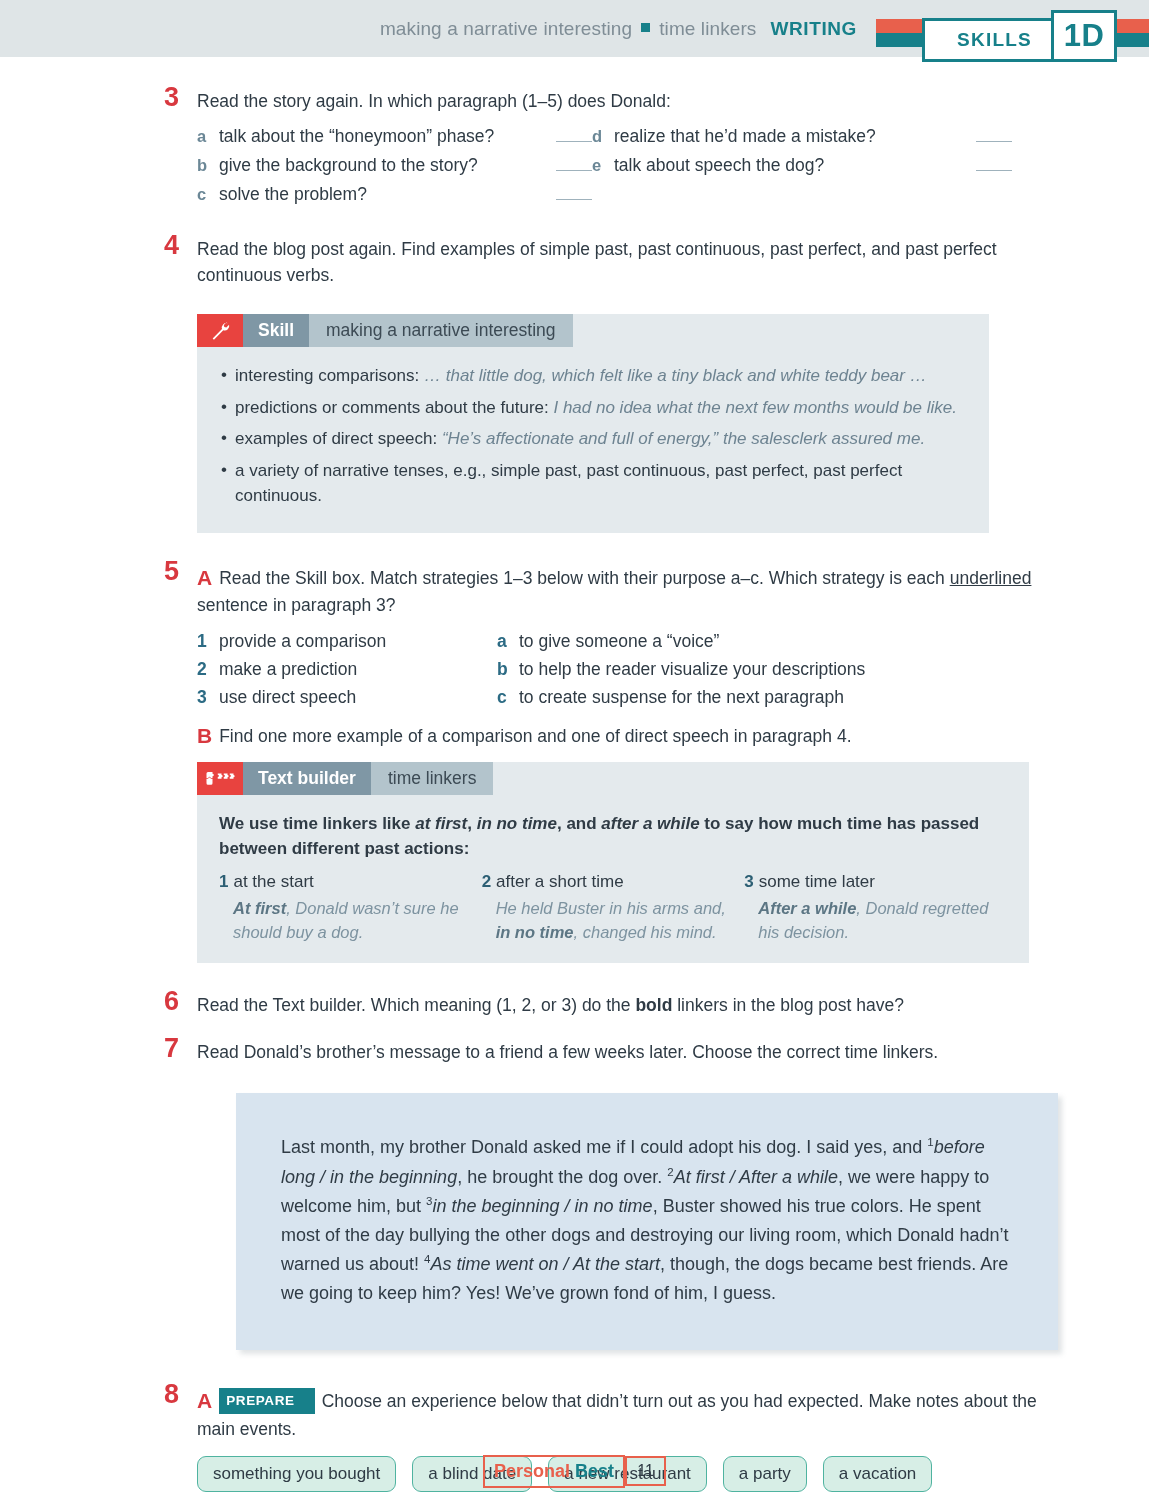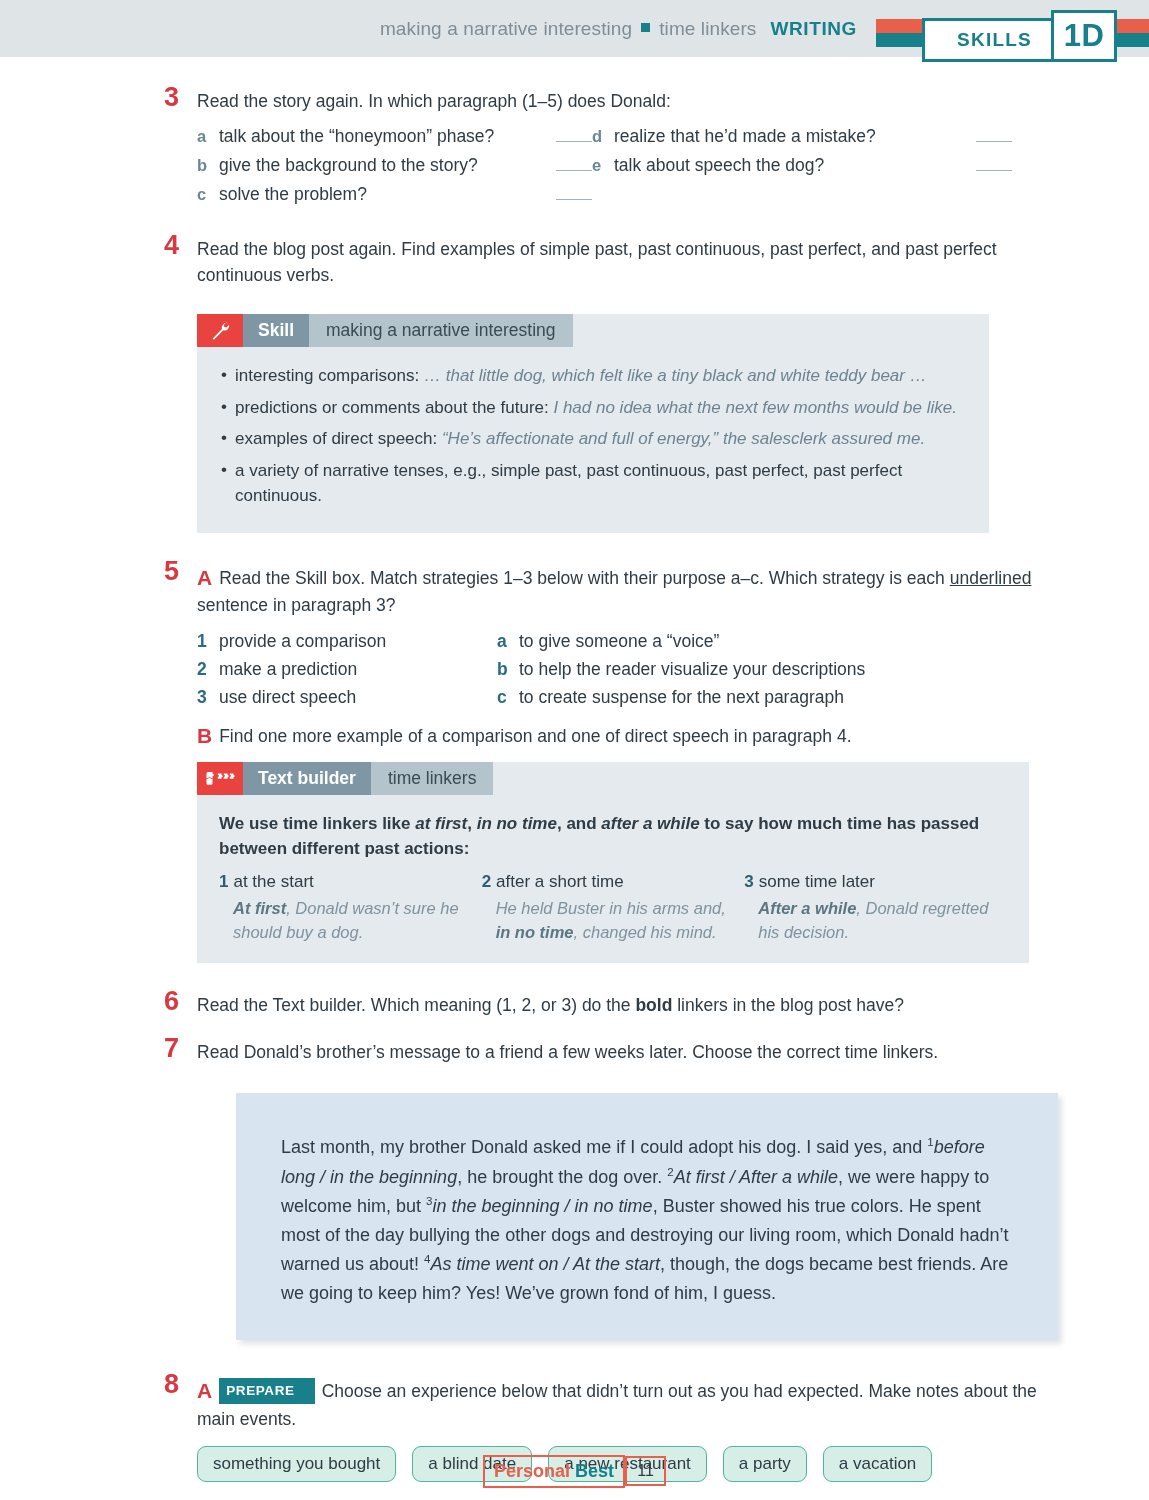--- a/index.html
+++ b/index.html
@@ -147,21 +147,21 @@
   .matchwrap { display:flex; margin-top:13px; }
   .mcol { display:flex; flex-direction:column; }
   .mcol.left { width:300px; }
   .mcol.right { width:480px; }
   .mrow { display:flex; align-items:baseline; margin-bottom:7px; font-size:17.5px; }
   .mlabel { color:#2c6b84; font-weight:bold; width:22px; flex:none; }
 
   
   .msgpanel {
     margin-left:236px; margin-right:91px;
-    background:#d8e4ef; padding:40px 45px 32px 45px;
+    background:#d8e4ef; padding:40px 45px 42px 45px;
     box-shadow:4px 4px 5px rgba(120,130,140,.22);
   }
   .msgtext { font-size:18px; line-height:1.62; color:#2f3b45; }
   .msgtext i { font-style:italic; }
   .msgtext sup { font-size:11.5px; vertical-align:super; line-height:0; }
 
   
   .badge {
     display:inline-block; background:#17808a; color:#ffffff;
     font-size:13.5px; font-weight:bold; letter-spacing:.6px;

